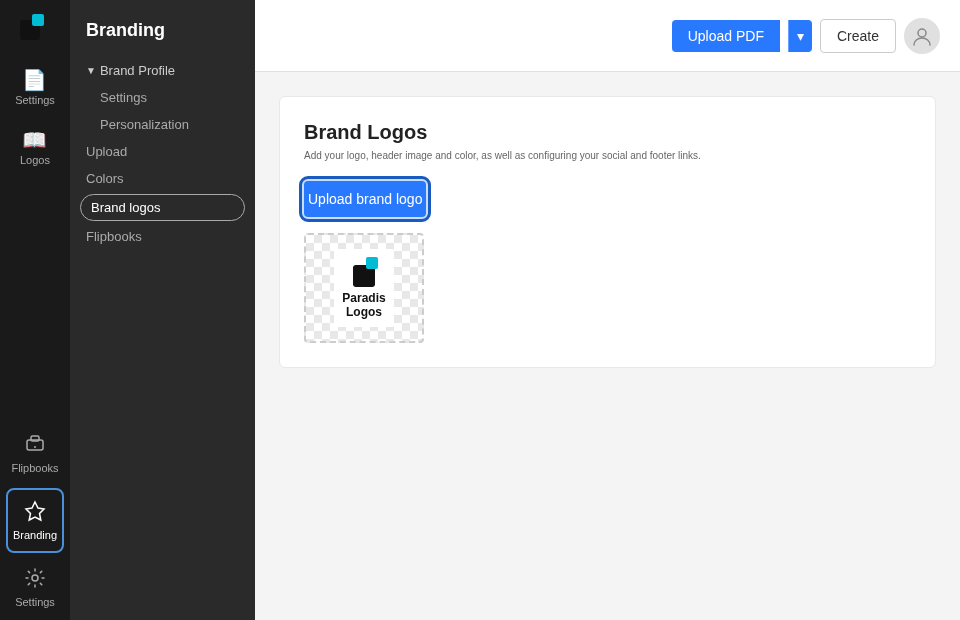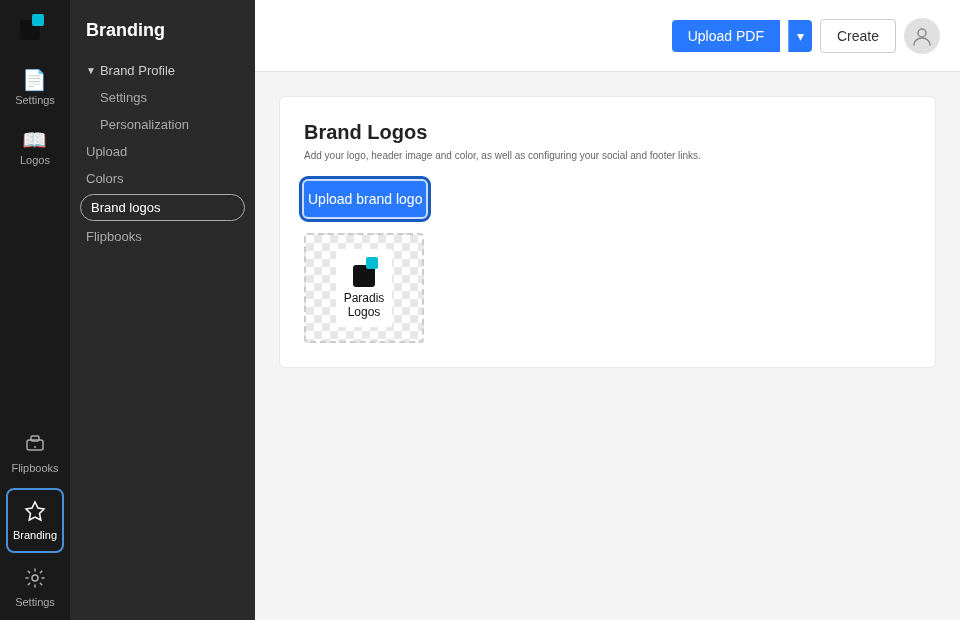--- a/index.html
+++ b/index.html
@@ -240,21 +240,21 @@
       height: 12px;
       background: #00bcd4;
       border-radius: 2px;
       position: absolute;
       top: 0;
       left: 50%;
       margin-left: 2px;
     }
     .logo-text {
       font-size: 12px;
-      font-weight: 400;
+      font-weight: 700;
       color: #111;
       line-height: 1.2;
     }
   </style>
 </head>
 <body>
 
 <nav class="icon-nav">
   <div class="app-logo">
     <svg width="38" height="38" viewBox="0 0 38 38">

